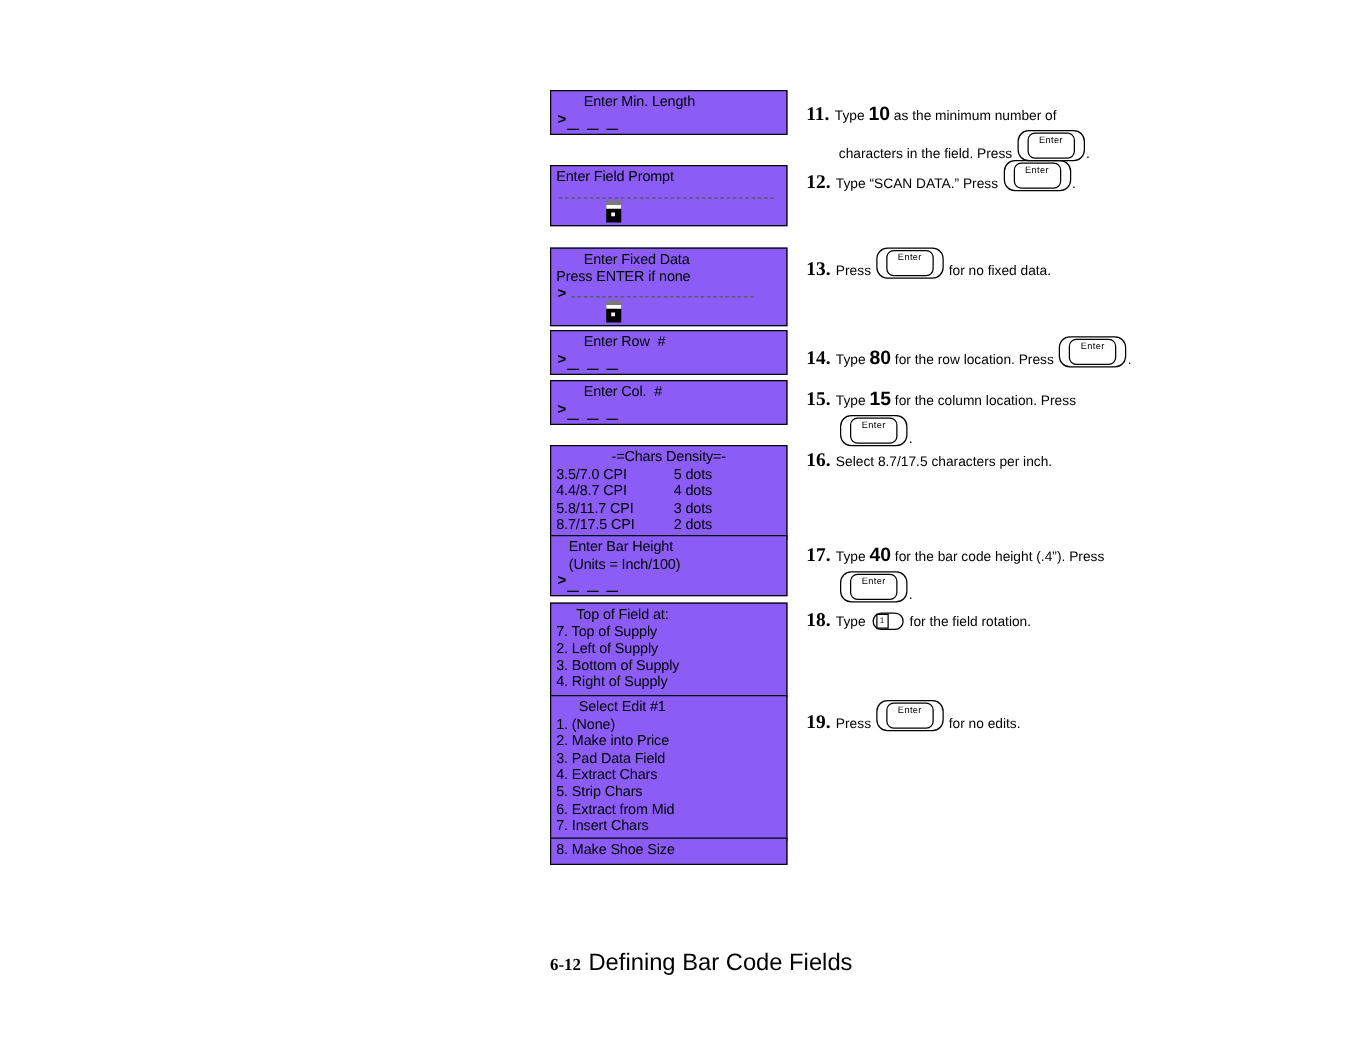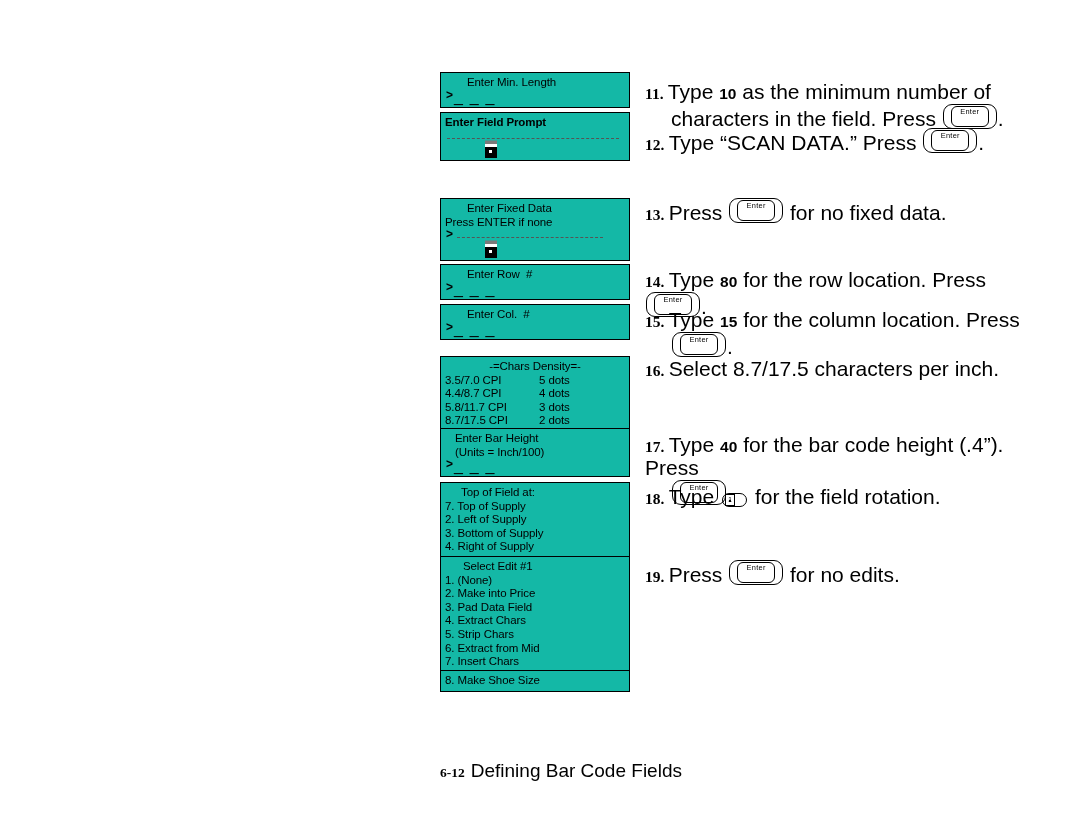--- a/index.html
+++ b/index.html
@@ -30,21 +30,21 @@
     top: 72px;
     width: 600px;
   }
 
   
   .lcd {
     position: absolute;
     left: 0;
     width: 190px;
     border: 1px solid #000000;
-    background: #14b8a6;
+    background: #8b5cf6;
     box-sizing: border-box;
     padding: 3px 4px 3px 4px;
     font-size: 11.5px;
     line-height: 13.6px;
     letter-spacing: -0.1px;
   }
   .lcd .ln {
     white-space: pre;
     display: block;
   }
@@ -130,21 +130,21 @@
     width: 400px;
     font-size: 15.5px;
     line-height: 21px;
   }
   .step .num {
     font-weight: bold;
     font-family: "Liberation Serif", serif;
     font-size: 15.5px;
     margin-top: 31px;
   }
-  .step .txt { font-size: 21px; }
+  .step .txt { font-size: 11px; }
   .step b { font-weight: bold; }
   .step .indent { display: block; padding-left: 26px; }
 
   
   .key-enter {
     display: inline-block;
     vertical-align: -3px;
     width: 54px;
     height: 25px;
     border: 1.3px solid #000000;
@@ -221,21 +221,21 @@
         <span class="unders">_ _ _</span>
       </span>
     </div>
 
     <div class="step" style="top:9px;">
       <span class="num">11.</span>
       <span class="txt">Type </span><b>10</b><span class="txt"> as the minimum number of</span>
       <span class="indent"><span class="txt">characters in the field.  Press </span><span class="key-enter"><span>Enter</span></span><span class="txt">.</span></span>
     </div>
 
-    <div class="lcd" style="top:40px;font-weight:bold;">
+    <div class="lcd" style="top:60px;">
       <span class="ln">Enter Field Prompt</span>
       <span class="dashline"></span>
       <span class="curblock">
           <i></i>
         </span>
     </div>
 
     <div class="step" style="top:56px;">
       <span class="num">12.</span>
       <span class="txt">Type “SCAN DATA.”  Press </span><span class="key-enter"><span>Enter</span></span><span class="txt">.</span>

